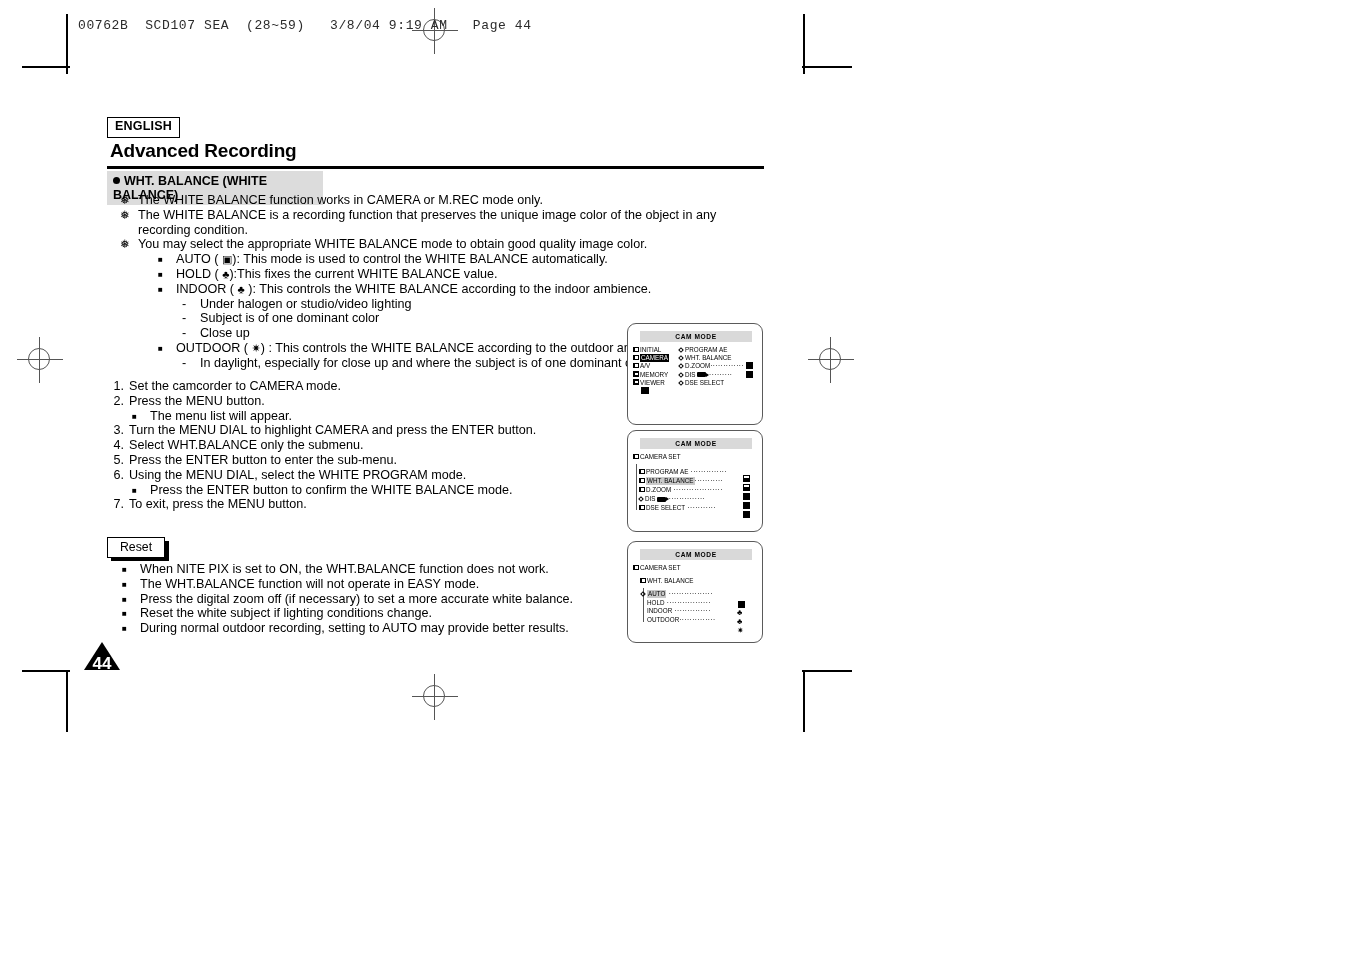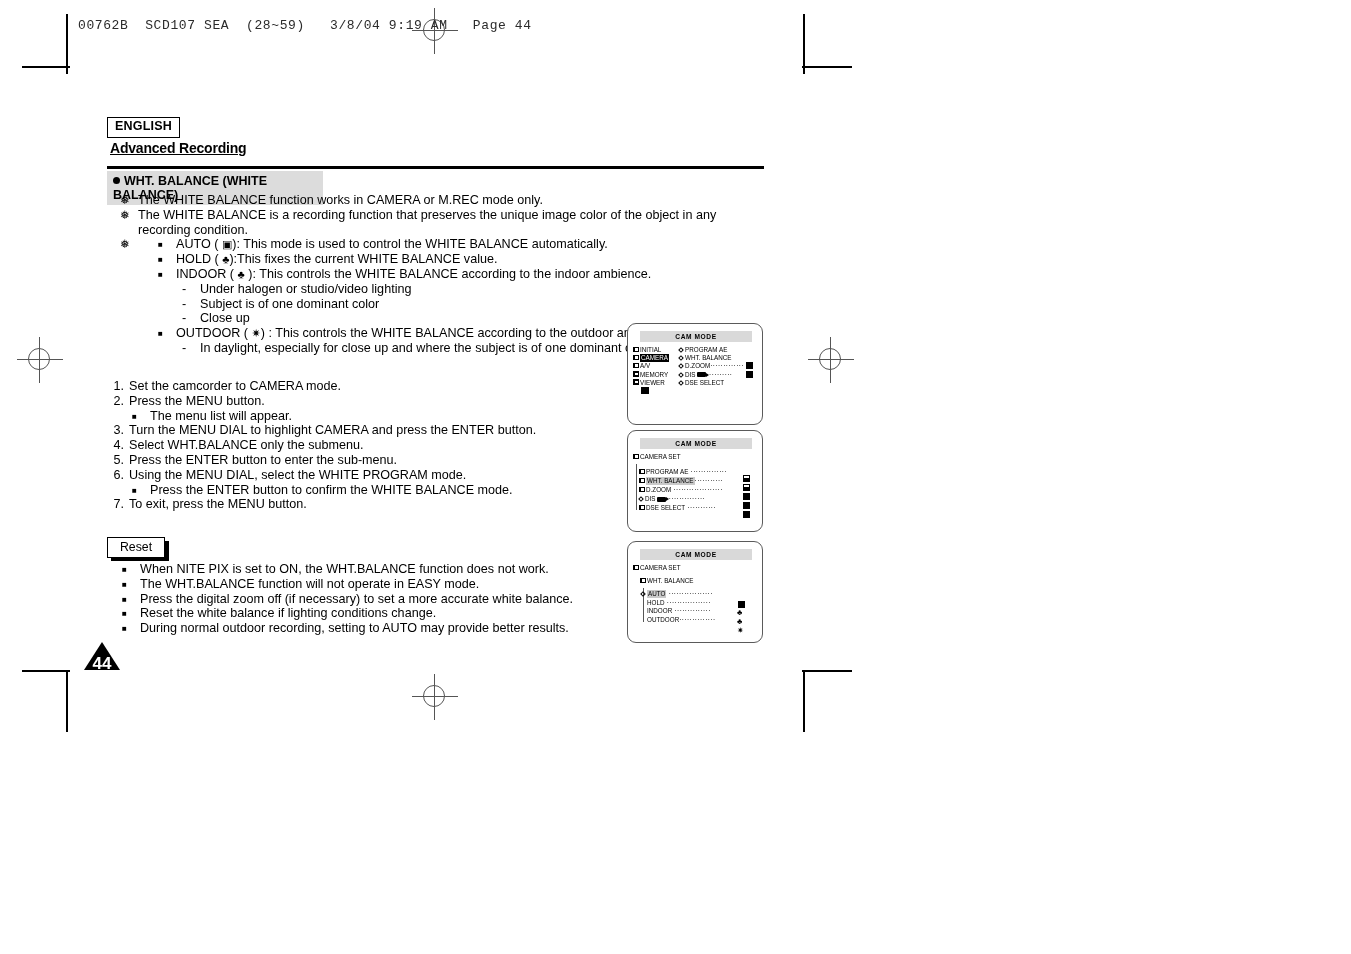--- a/index.html
+++ b/index.html
@@ -51,24 +51,23 @@
     padding: 2px 7px 3px 7px;
     font-size: 12.5px;
     font-weight: bold;
     letter-spacing: 0.2px;
     line-height: 1.1;
   }
 
   .chapter-title {
     position: absolute;
     left: 110px; top: 124px;
-    font-size: 14px;
+    font-size: 19px;
     font-weight: bold;
     letter-spacing: -0.2px;
-    text-decoration: underline;
   }
   .title-rule {
     position: absolute;
     left: 107px; top: 150px;
     width: 657px; height: 3px;
     background: #000;
   }
 
   .section-head {
     position: absolute;
@@ -292,20 +291,21 @@
     <div class="li flower lvl1">
       <span class="mk">❅</span>
       <span>The WHITE BALANCE function works in CAMERA or M.REC mode only.</span>
     </div>
     <div class="li flower lvl1">
       <span class="mk">❅</span>
       <span>The WHITE BALANCE is a recording function that preserves the unique image color of the object in any recording condition.</span>
     </div>
     <div class="li flower lvl1">
       <span class="mk">❅</span>
+      <span>You may select the appropriate WHITE BALANCE mode to obtain good quality image color.</span>
     </div>
 
     <div class="li sq lvl2">
       <span class="mk">■</span>
       <span>AUTO ( </span><span class="icon-glyph">▣</span><span>): This mode is used to control the WHITE BALANCE automatically.</span>
     </div>
     <div class="li sq lvl2">
       <span class="mk">■</span>
       <span>HOLD ( </span><span class="icon-glyph">♣</span><span>):This fixes the current WHITE BALANCE value.</span>
     </div>
@@ -388,21 +388,21 @@
     <div class="li sq">
       <span class="mk">■</span>
       <span>The WHT.BALANCE function will not operate in EASY mode.</span>
     </div>
     <div class="li sq">
       <span class="mk">■</span>
       <span>Press the digital zoom off (if necessary) to set a more accurate white balance.</span>
     </div>
     <div class="li sq">
       <span class="mk">■</span>
-      <span>Reset the white balance if lighting conditions change.</span>
+      <span>Reset the white subject if lighting conditions change.</span>
     </div>
     <div class="li sq">
       <span class="mk">■</span>
       <span>During normal outdoor recording, setting to AUTO may provide better results.</span>
     </div>
   </div>
 
   <div class="pagenum">
     <div class="tri"></div>
     <div class="n">44</div>

